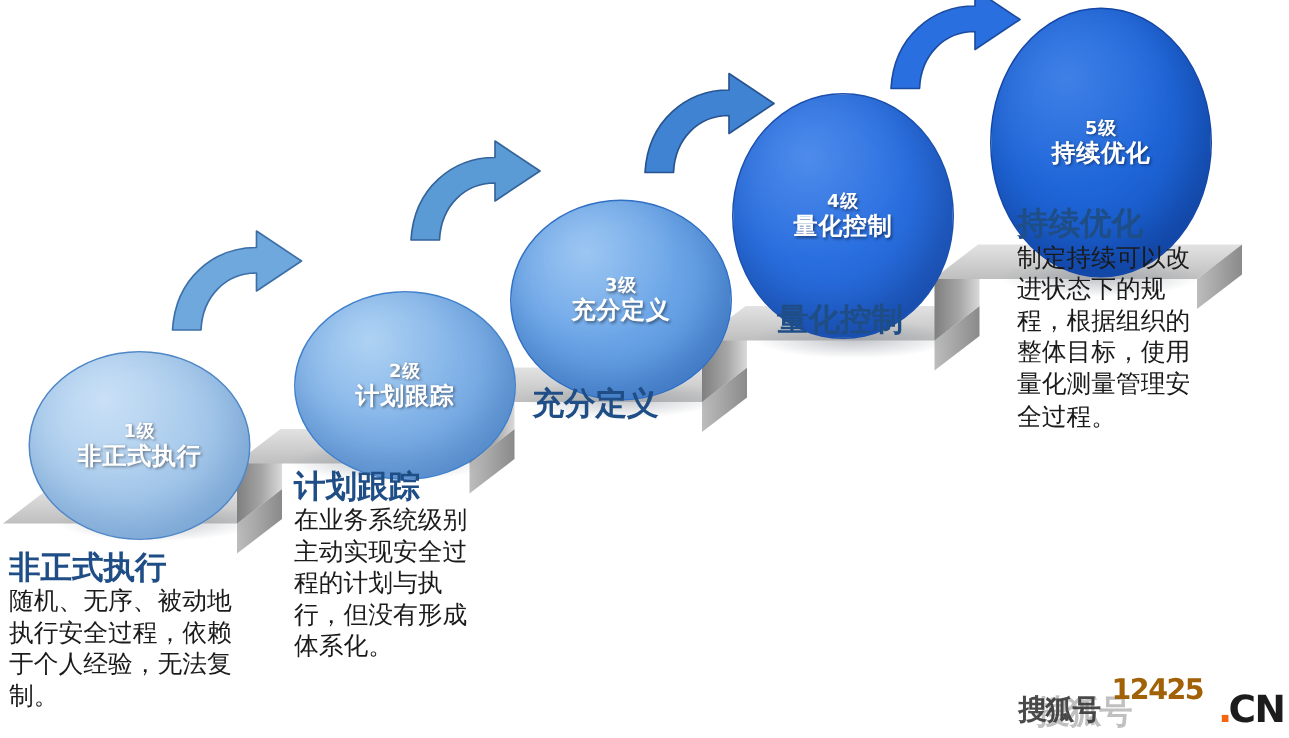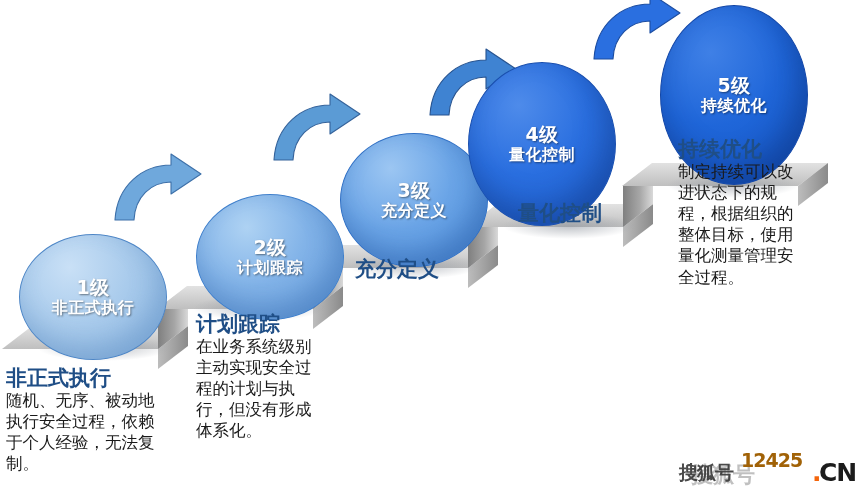--- a/index.html
+++ b/index.html
@@ -16,21 +16,21 @@
 
   
   .node{position:absolute;border-radius:50%;
         display:flex;flex-direction:column;align-items:center;justify-content:center;
         box-sizing:border-box;}
   .node .lvl, .node .nm{
     color:#ffffff;font-weight:bold;line-height:1.12;
     text-shadow:1px 1px 2px rgba(0,0,0,.45);
     white-space:nowrap;letter-spacing:.5px;
   }
-  .node .lvl{font-size:19px;}
+  .node .lvl{font-size:12px;}
   .node .nm{font-size:16px;}
 
   
   .cap{position:absolute;box-sizing:border-box;}
   .cap .h{
     color:#1F4E86;font-weight:bold;font-size:21px;line-height:1.05;
     white-space:nowrap;margin-bottom:1px;
   }
   .cap .b{
     color:#1a1a1a;font-size:16.5px;line-height:1.28;
@@ -166,21 +166,21 @@
   </div>
 
   <div class="node" style="left:340px;top:133px;width:148px;height:134px;
               background:radial-gradient(circle at 34% 26%, #9CC6F2 0%, #6BA5E7 45%, #4E90DF 100%);
               border:1.3px solid #2F6FC4;
               box-shadow:inset -8px -14px 26px rgba(20,65,135,.34);text-align:right;">
     <div class="lvl">3级</div>
     <div class="nm">充分定义</div>
   </div>
 
-  <div class="node" style="left:468px;top:62px;width:148px;height:164px;
+  <div class="node" style="left:488px;top:62px;width:148px;height:164px;
               background:radial-gradient(circle at 34% 26%, #4E8BEA 0%, #2A6FE0 45%, #1C5CCB 100%);
               border:1.3px solid #1A4FAE;
               box-shadow:inset -8px -16px 30px rgba(10,40,100,.36);justify-content:center;">
     <div class="lvl">4级</div>
     <div class="nm">量化控制</div>
   </div>
 
   <div class="node" style="left:660px;top:5px;width:148px;height:180px;
               background:radial-gradient(circle at 34% 26%, #3F80E6 0%, #1F66D9 45%, #1454C2 100%);
               border:1.3px solid #1346A6;

